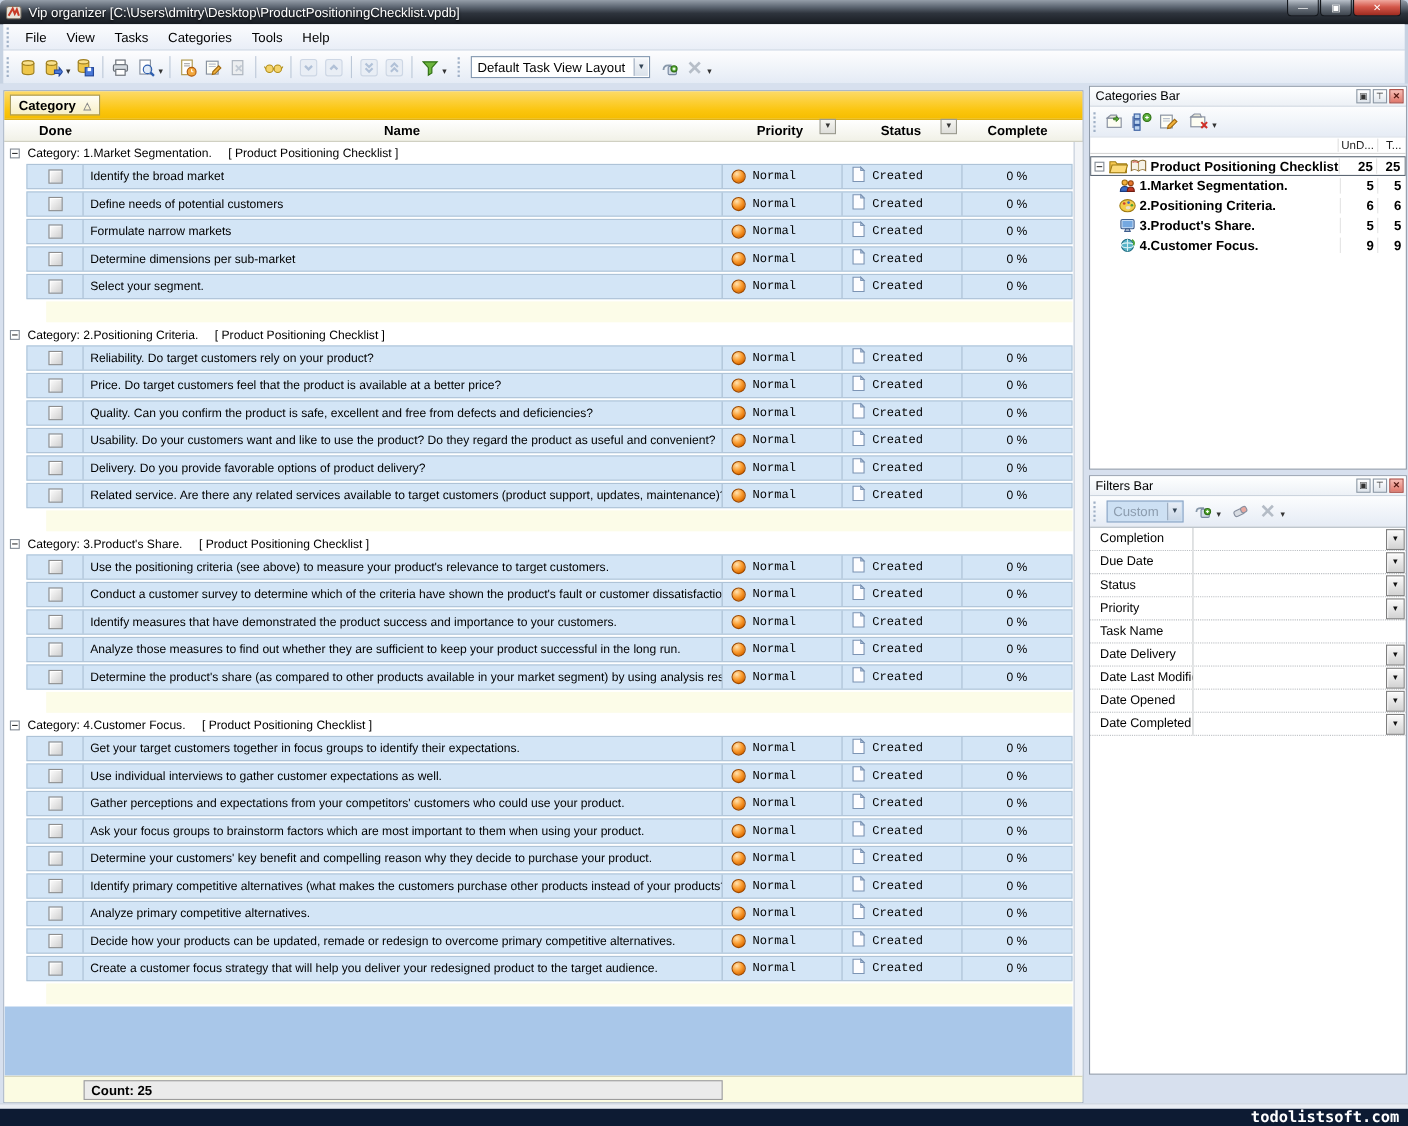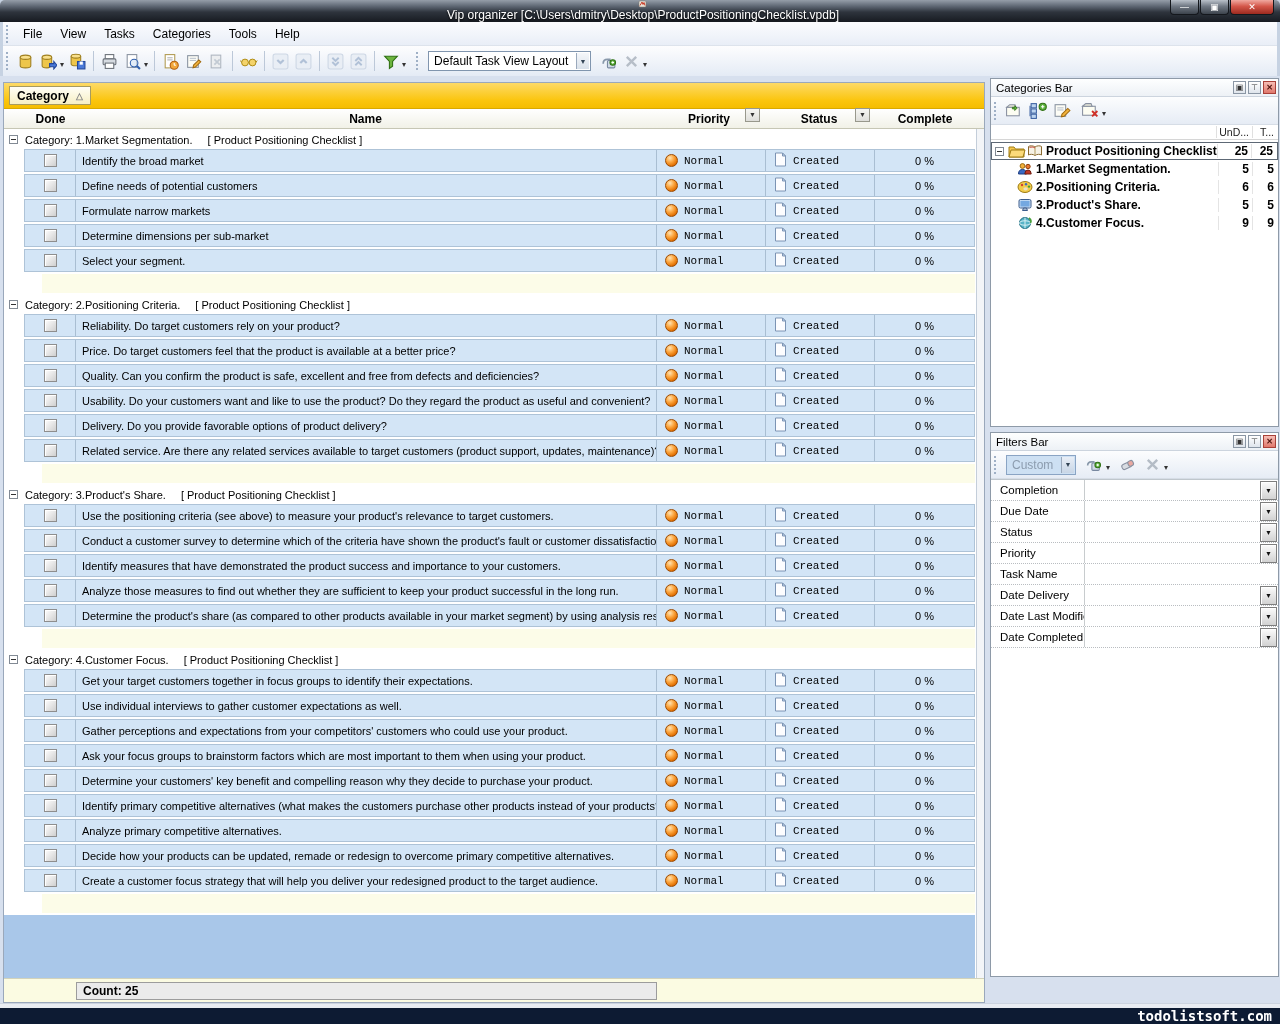--- a/index.html
+++ b/index.html
@@ -4,21 +4,21 @@
 <style>
   * { margin:0; padding:0; box-sizing:border-box; }
   html,body { width:1280px; height:1024px; }
   body { font-family:"Liberation Sans",sans-serif; background:#b5c6de; }
   .screen { position:relative; width:1280px; height:1024px; overflow:hidden;
             background:#c6d2e2; }
 
   
   .titlebar { position:absolute; left:0; top:0; width:1280px; height:22px;
     background:linear-gradient(#959ea9,#5b6470 30%,#2e343d 55%,#171b21);
-    border-radius:5px 5px 0 0; display:flex; align-items:center; color:#fff;flex-direction:column; }
+    border-radius:5px 5px 0 0; display:flex; align-items:center; color:#fff; }
   .app-icon { width:15px; height:15px; margin-left:5px; }
   .title-text { font-size:12px; margin-left:6px; text-shadow:0 1px 2px #000; }
   .win-buttons { position:absolute; right:6px; top:0; display:flex; }
   .win-btn { width:29px; height:15px; border:1px solid #14171c; border-top:none;
     border-radius:0 0 4px 4px; margin-left:1px; color:#fff; font-size:9px;
     display:flex; align-items:center; justify-content:center;
     background:linear-gradient(#b9c0c9,#707883 45%,#3c434c); }
   .win-btn.close { width:44px;
     background:linear-gradient(#f0a9a0,#d4574a 45%,#9d2a1f); }
 
@@ -998,20 +998,25 @@
               <div class="f-label">Date Delivery</div>
               <div class="f-value"></div>
               <div class="f-dd">▼</div>
             </div>
             <div class="f-row">
               <div class="f-label">Date Last Modified</div>
               <div class="f-value"></div>
               <div class="f-dd">▼</div>
             </div>
             <div class="f-row">
+              <div class="f-label">Date Opened</div>
+              <div class="f-value"></div>
+              <div class="f-dd">▼</div>
+            </div>
+            <div class="f-row">
               <div class="f-label">Date Completed</div>
               <div class="f-value"></div>
               <div class="f-dd">▼</div>
             </div>
           </div>
       </div>
 
     </div>
 
   </div>

